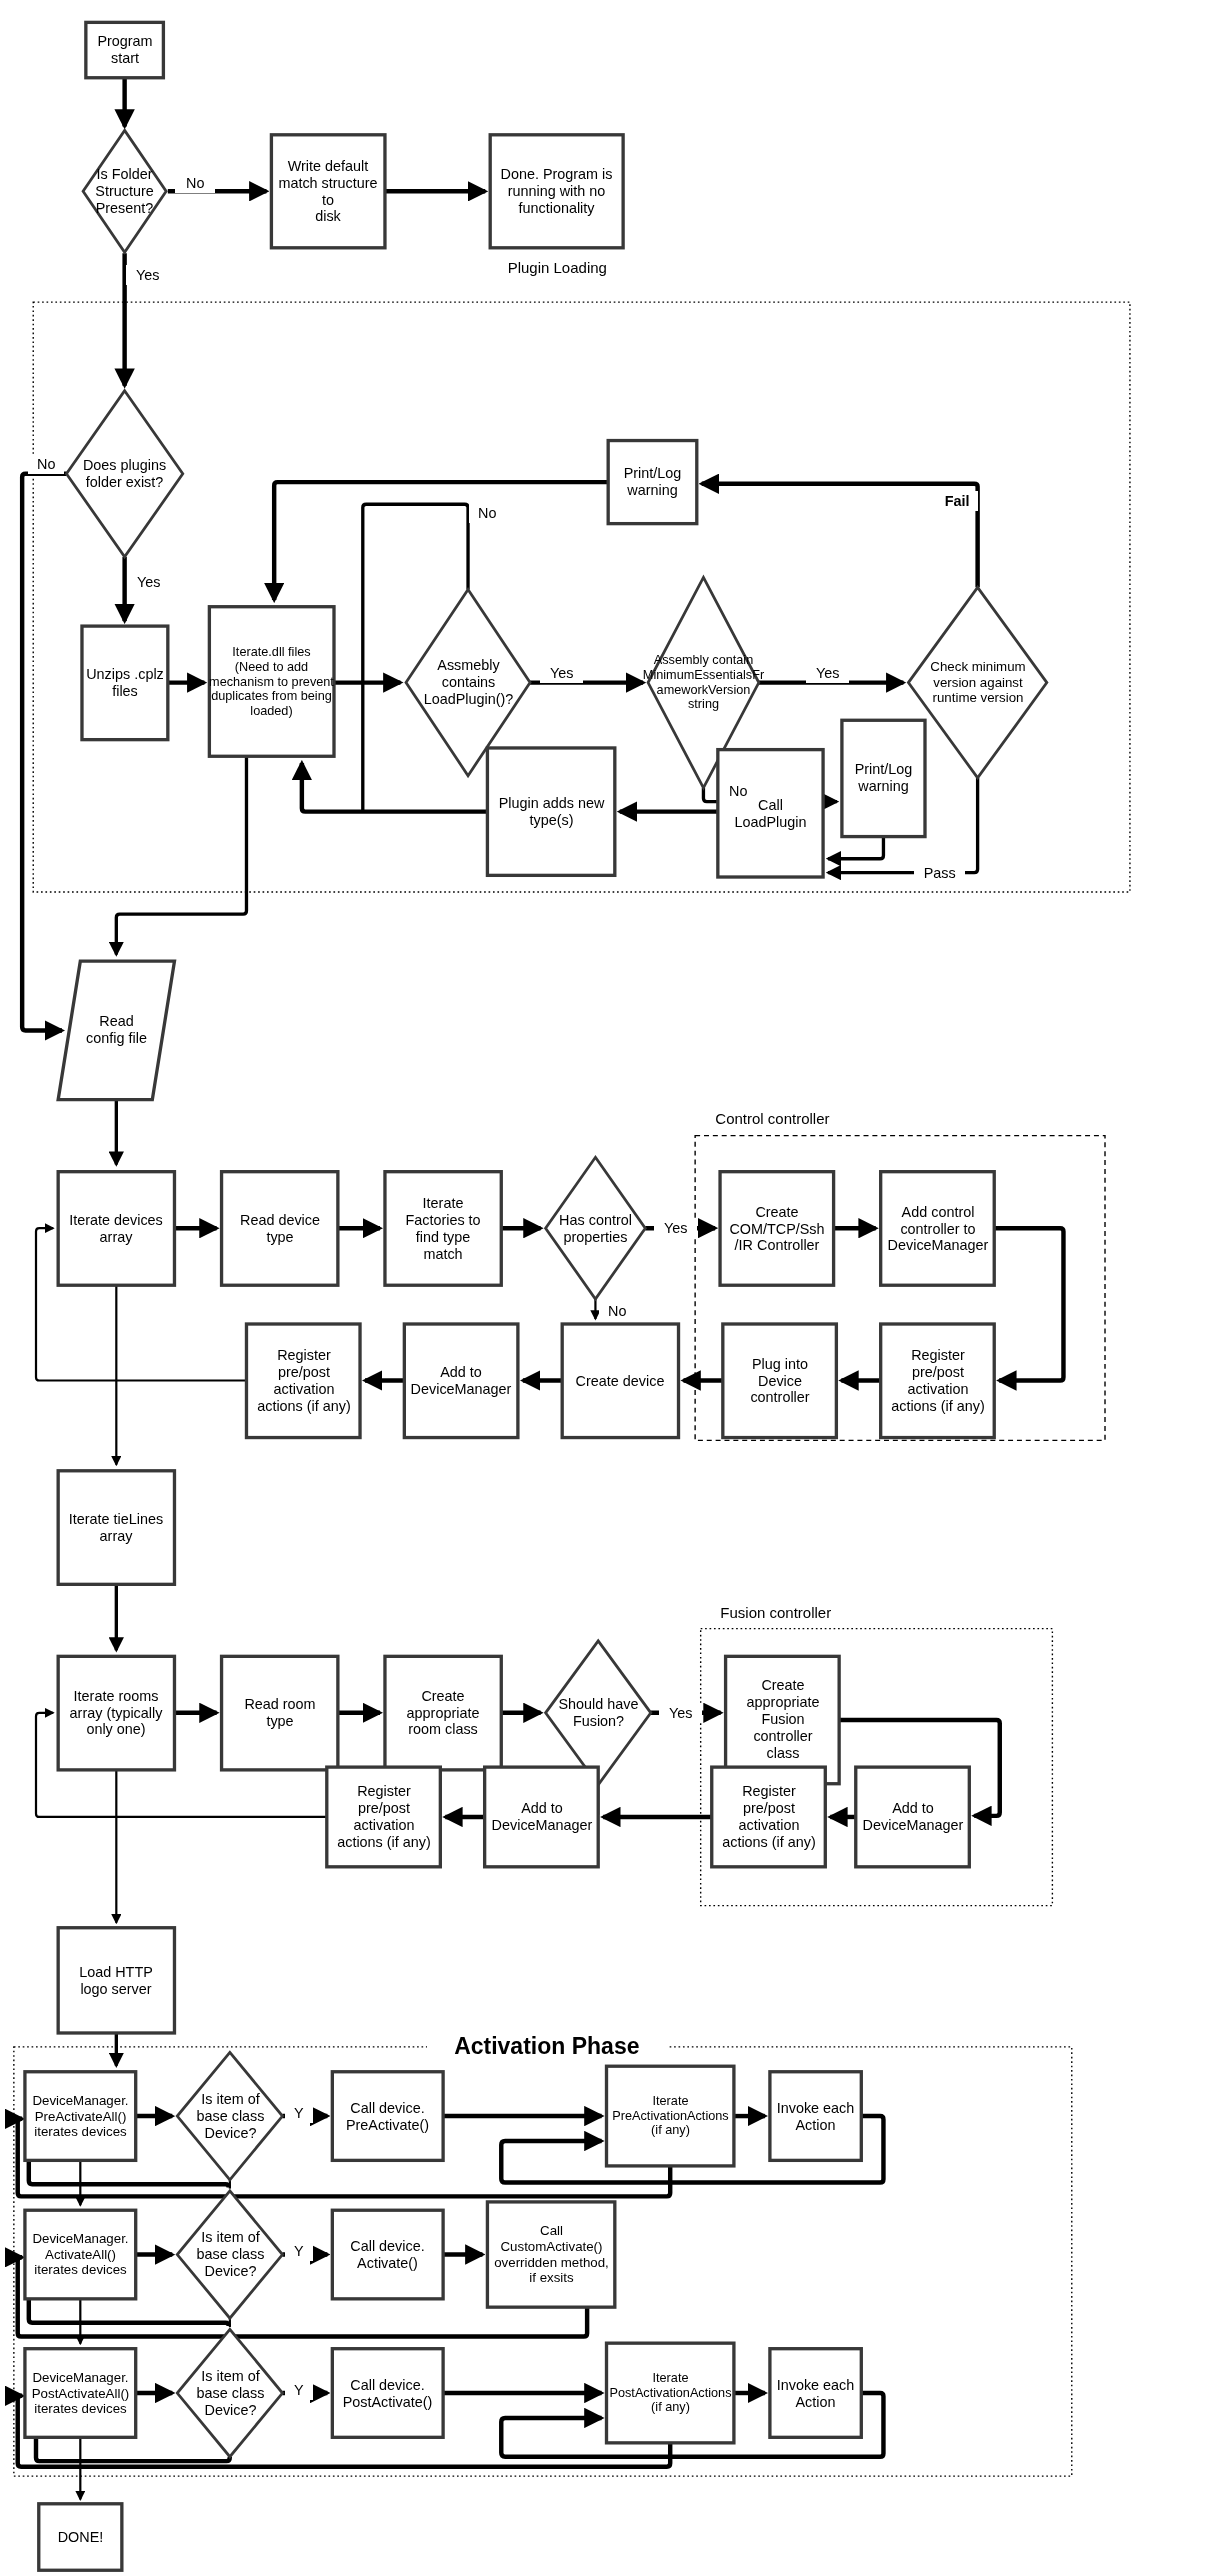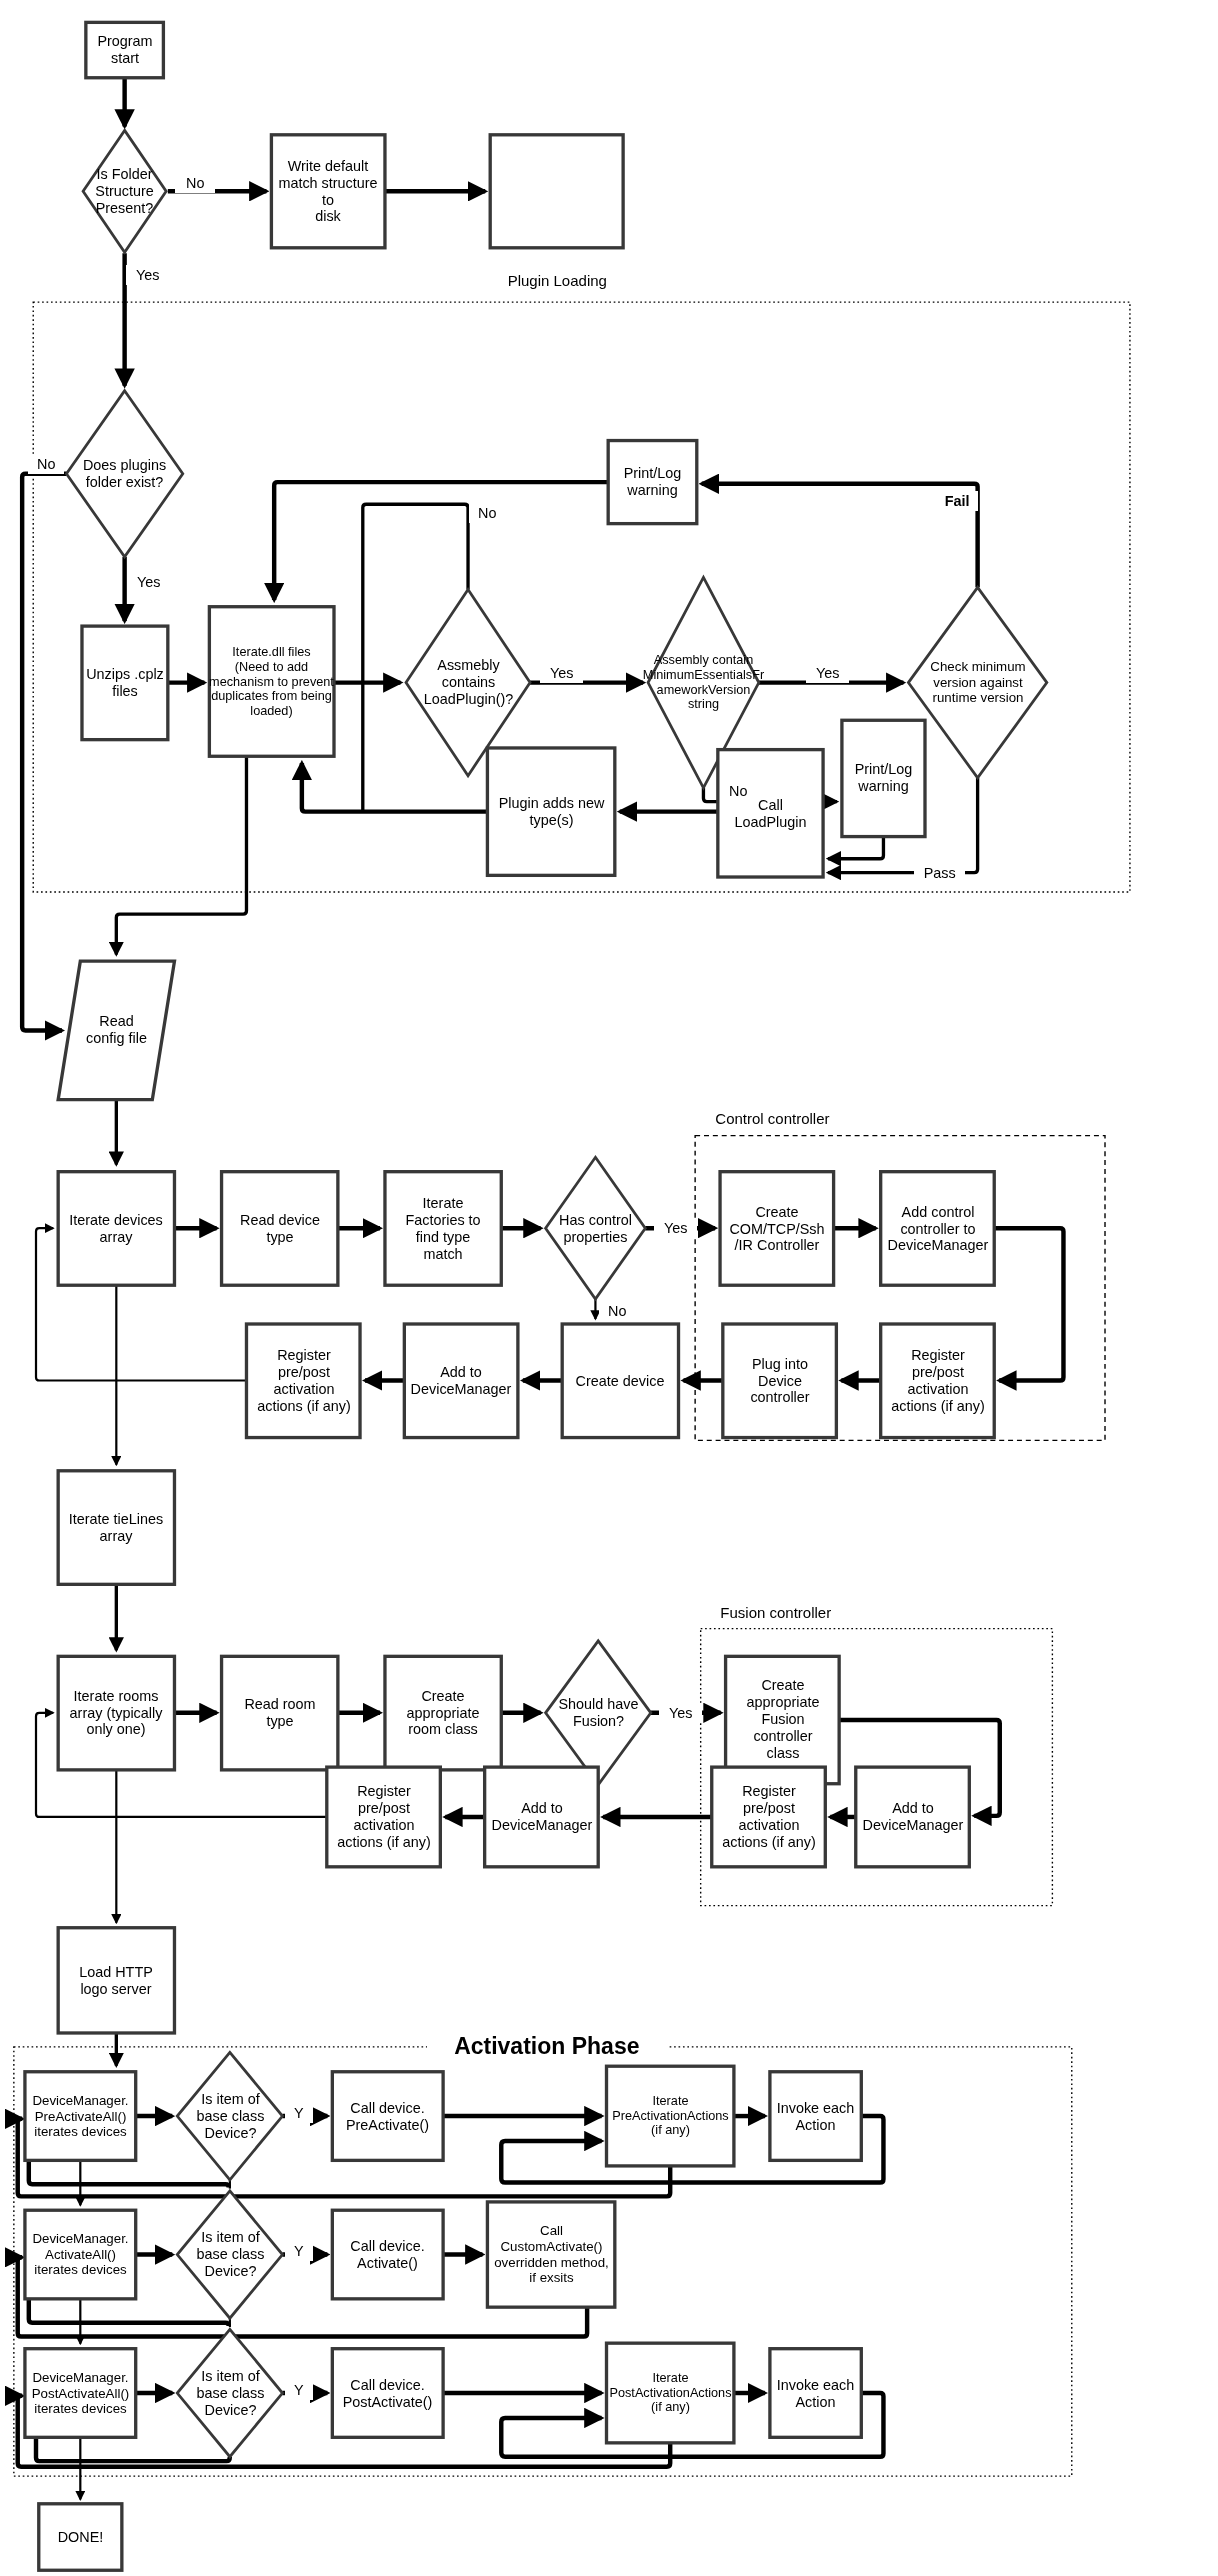--- a/index.html
+++ b/index.html
@@ -164,20 +164,23 @@
   </g>
 </svg>
 
 <div class="lbl" style="left:86px;top:22px;width:78px;height:55px;border-radius:18px;">Program start</div>
 <div class="lbl" style="left:69px;top:150px;width:111px;height:83px;">Is Folder
 Structure
 Present?</div>
 <div class="lbl" style="left:271px;top:135px;width:114px;height:113px;">Write default
 match structure to
 disk</div>
+<div class="lbl" style="left:490px;top:135px;width:133px;height:113px;">Done.  Program is
+running with no
+functionality</div>
 <div class="lbl" style="left:58px;top:432px;width:133px;height:83px;">Does plugins
 folder exist?</div>
 <div class="lbl" style="left:82px;top:626px;width:86px;height:114px;">Unzips .cplz
 files</div>
 <div class="lbl f23" style="left:209px;top:607px;width:125px;height:150px;">Iterate.dll files
 (Need to add
 mechanism to prevent
 duplicates from being
 loaded)</div>
 <div class="lbl" style="left:402px;top:627px;width:133px;height:111px;">Assmebly
@@ -311,19 +314,19 @@
 <div class="lbl edge" style="left:469px;top:503px;width:33px;height:20px;">No</div>
 <div class="lbl edge" style="left:720px;top:781px;width:33px;height:20px;">No</div>
 <div class="lbl edge" style="left:914px;top:863px;width:48px;height:20px;">Pass</div>
 <div class="lbl edge" style="left:654px;top:1218px;width:40px;height:20px;">Yes</div>
 <div class="lbl edge" style="left:599px;top:1301px;width:33px;height:20px;">No</div>
 <div class="lbl edge" style="left:659px;top:1703px;width:40px;height:20px;">Yes</div>
 <div class="lbl edge" style="left:285px;top:2103px;width:24.4px;height:20px;">Y</div>
 <div class="lbl edge" style="left:285px;top:2241px;width:24.4px;height:20px;">Y</div>
 <div class="lbl edge" style="left:285px;top:2380px;width:24.4px;height:20px;">Y</div>
 
-<div class="lbl grp" style="left:482px;top:270px;width:144px;height:22px;">Plugin Loading</div>
+<div class="lbl grp" style="left:482px;top:257px;width:144px;height:22px;">Plugin Loading</div>
 <div class="lbl grp grp-left" style="left:712px;top:1108px;width:177px;height:22px;">Control controller</div>
 <div class="lbl grp grp-left" style="left:717px;top:1602px;width:177px;height:22px;">Fusion controller</div>
 <div class="lbl grp act-title" style="left:427px;top:2031px;width:233px;height:31px;">Activation Phase</div>
 
 </div>
 
 
 </body></html>

